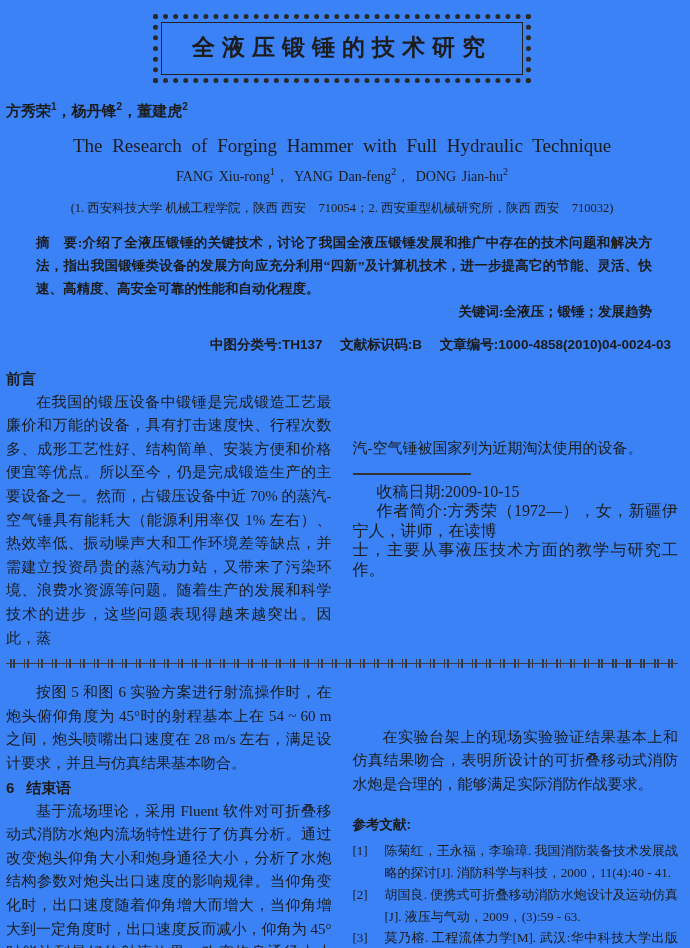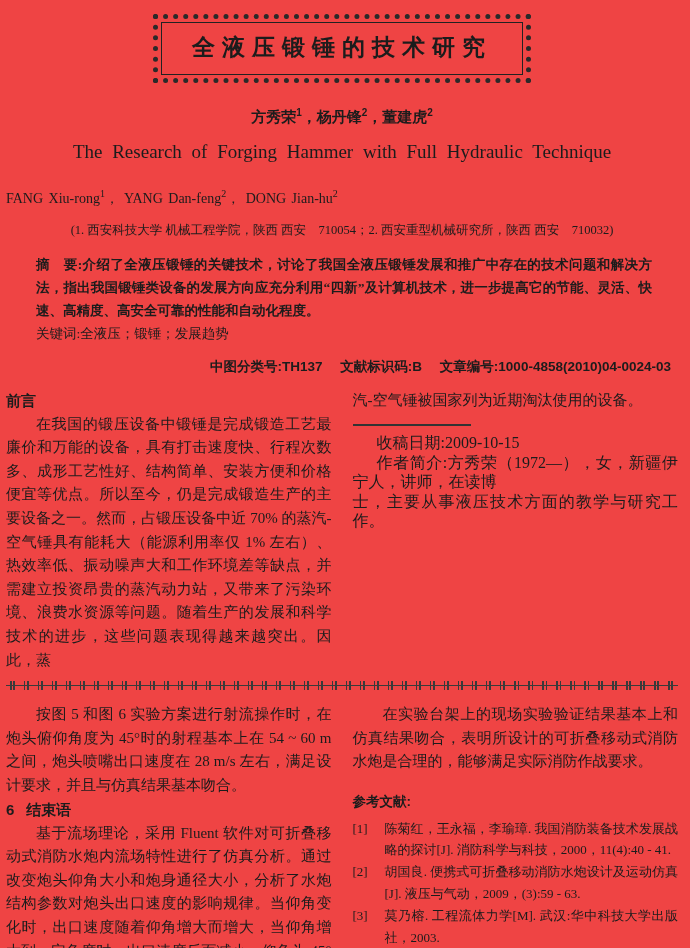--- a/index.html
+++ b/index.html
@@ -1,20 +1,20 @@
 <!DOCTYPE html>
 <html><head>
 <meta charset="utf-8">
 <style>
   html, body { margin: 0; padding: 0; background: #e8e8e8; }
   .page {
     position: relative;
     width: 690px; height: 948px;
     margin: 0 auto;
-    background: #ef4444;
+    background: #3b82f6;
     color: #1c1c1c;
     overflow: hidden;
     box-sizing: border-box;
     padding: 8px 12px 6px 6px;
     font-family: "Liberation Serif", "DejaVu Serif", serif;
   }
   
   .title-frame {
     width: fit-content;
     margin: 6px auto 0;
@@ -26,64 +26,63 @@
     padding: 9px 30px 11px;
   }
   .cn-title {
     font-family: "Liberation Sans", "DejaVu Sans", sans-serif;
     font-weight: 700;
     font-size: 23px;
     letter-spacing: 7px;
     white-space: nowrap;
   }
   .cn-authors {
-    margin-top: 24px;
-    text-align: center;
+    margin-top: 18px;
     font-weight: 700;
     font-size: 15px;
     font-family: "Liberation Sans", "DejaVu Sans", sans-serif;
   }
   .cn-authors sup, .en-authors sup { font-size: 10px; }
   .en-title {
     margin-top: 14px;
     text-align: center;
     font-size: 19px;
     word-spacing: 5px;
     font-family: Liberation Serif, serif;
   }
   .en-authors {
-    margin-top: 25px;
-    text-align: left;
+    margin-top: 9px;
+    text-align: center;
     font-size: 14px;
     word-spacing: 2px;
   }
   .affiliation {
     margin-top: 14px;
     text-align: center;
     font-size: 12.5px;
   }
   
   .abstract-block {
     margin: 14px 26px 0 30px;
     font-size: 13.5px;
     font-weight: 700;
     line-height: 23px;
     text-align: justify;
   }
-  .kw-line { margin: 0 26px 0 30px; font-size: 13.5px; font-weight: 400; line-height: 23px; }
+  .kw-line { margin: 0 26px 0 30px; font-size: 13.5px; font-weight: 700; line-height: 23px; text-align: right; }
   .meta-line {
     margin-top: 13px;
     text-align: right;
     font-weight: 700;
     font-size: 13.5px;
     font-family: "Liberation Sans", "DejaVu Sans", sans-serif;
   }
   .meta-line span { margin: 0 7px; }
   
-  .cols { display: flex; gap: 21px; margin-top: 13px; }
+  .cols { display: flex; gap: 21px; margin-top: 13px; align-items: center; }
   .col { flex: 1 1 0; font-size: 15px; line-height: 23.6px; text-align: justify; }
   .sec-heading {
     font-weight: 700;
     font-family: "Liberation Sans", "DejaVu Sans", sans-serif;
     font-size: 15px;
     line-height: 24px;
   }
   .sec-heading .num { margin-right: 12px; }
   p.body-par { margin: 0; text-indent: 2em; }
   p.body-par.no-indent { text-indent: 0; }

